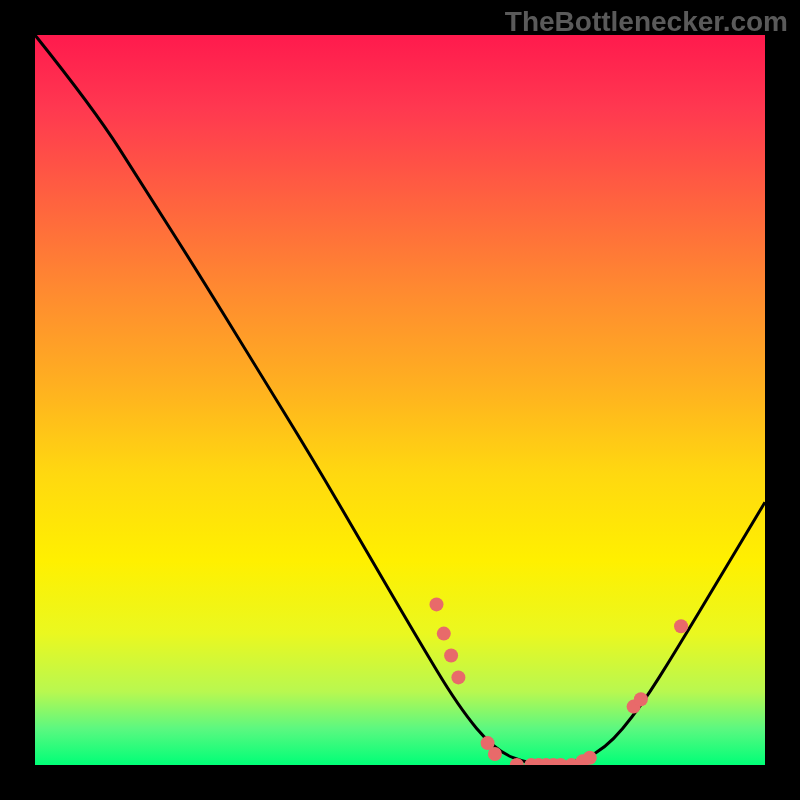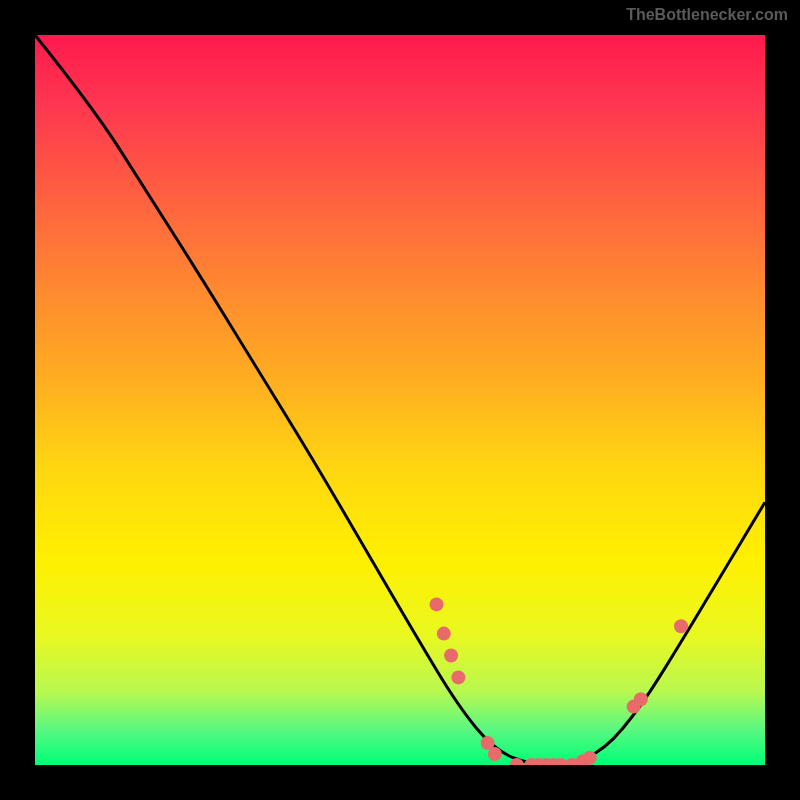--- a/index.html
+++ b/index.html
@@ -34,21 +34,21 @@
       #eaf820 82%,
       #b8f850 90%,
       #5cf880 95%,
       #00ff77 100%);
   }
   .attribution {
     position: absolute;
     top: 6px;
     right: 12px;
     font-family: Arial, sans-serif;
-    font-size: 16px;
+    font-size: 28px;
     font-weight: bold;
     color: #5a5a5a;
     letter-spacing: 0px;
   }
   svg.overlay {
     position: absolute;
     left: 0;
     top: 0;
     width: 730px;
     height: 730px;

